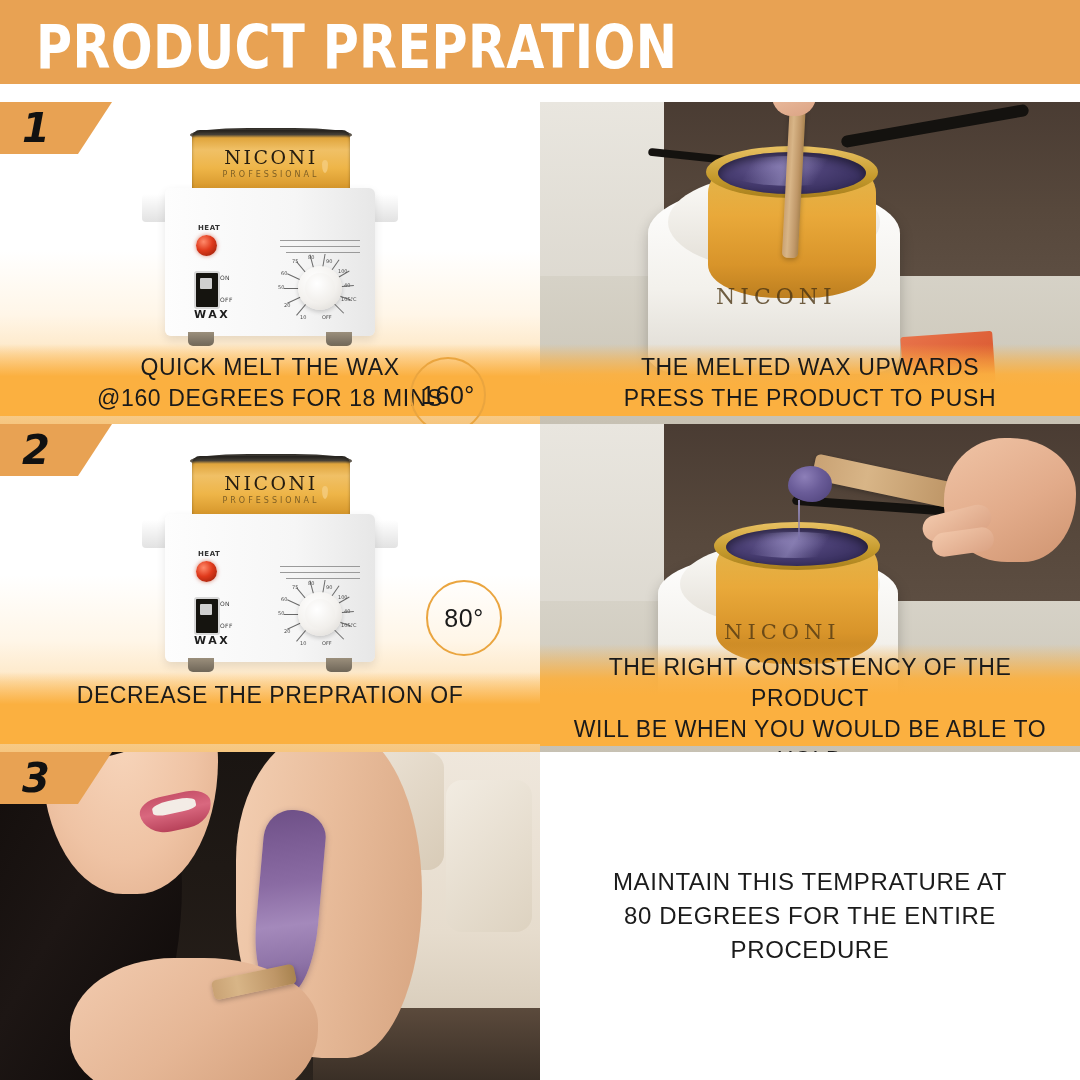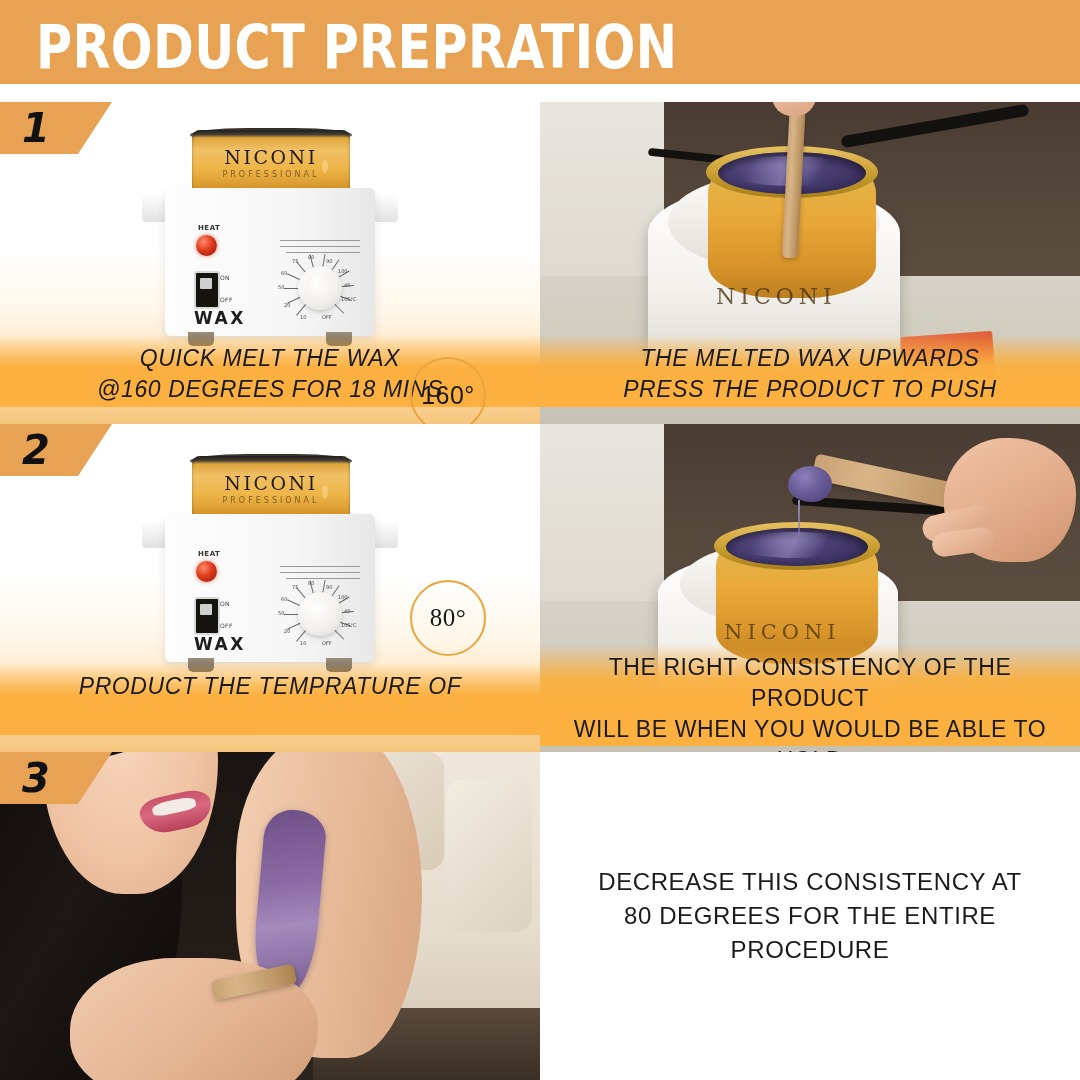--- a/index.html
+++ b/index.html
@@ -77,27 +77,26 @@
     text-align: center;
     color: #1a1a1a;
     font-family: "Liberation Sans", sans-serif;
     font-size: 23px;
     font-weight: 500;
     letter-spacing: 0.6px;
     line-height: 31px;
     padding: 0 12px;
   }
   .caption.two-line {
-    bottom: 17px;
+    bottom: 8px;
     height: 72px;
     padding-top: 8px;
     background: linear-gradient(to bottom,
        rgba(251,176,64,0) 0%, rgba(251,176,64,0.55) 22%,
        rgba(251,176,64,0.95) 42%, #fbb040 58%, #fbb040 100%);
-    font-style: italic;
   }
   .caption.two-line.solid {
     background: linear-gradient(to bottom,
        rgba(251,176,64,0) 0%, rgba(251,176,64,0.35) 14%,
        #fbb040 45%, #fbb040 100%);
   }
   .caption.three-line {
     bottom: 6px;
     height: 102px;
     padding-top: 8px;
@@ -264,21 +263,21 @@
     font-size: 6px;
     color: #3c3c3c;
     letter-spacing: 0.4px;
   }
   .onoff.on  { left: 100px; top: 158px; }
   .onoff.off { left: 100px; top: 180px; }
   .wax-label {
     position: absolute;
     left: 74px; top: 192px;
     font-family: "DejaVu Sans", sans-serif;
-    font-size: 17px;
+    font-size: 11px;
     font-weight: 700;
     letter-spacing: 2.5px;
     color: #1e1e1e;
   }
   .vent {
     position: absolute;
     left: 160px;
     width: 80px;
     height: 1px;
     background: #9a9a9a;
@@ -672,24 +671,24 @@
           <div class="dial-num" style="left:63px; top:44px;">105°C</div>
           <div class="dial-num" style="left:44px; top:62px;">OFF</div>
           <div class="dial-num" style="left:6px; top:50px;">20</div>
           <div class="dial-num" style="left:22px; top:62px;">10</div>
         </div>
 
         <div class="foot left"></div>
         <div class="foot right"></div>
       </div>
 
-      <div class="temp-badge" style="left:410px; top:580px; top:156px;font-family:Liberation Serif, serif;">80°</div>
+      <div class="temp-badge" style="left:426px; top:580px; top:156px;">80°</div>
 
       <div class="caption two-line solid">
-        <span>PRODUCT THE TEMPRATURE OF</span>
+        <span>DECREASE THE PREPRATION OF</span>
       </div>
 
       <div class="step-badge">
         <div class="num">2</div>
       </div>
     </div>
 
     <div class="cell cell-right">
       <div class="photo">
         <div class="wall-dark"></div>
@@ -746,20 +745,20 @@
       </div>
 
       <div class="step-badge">
         <div class="num">3</div>
       </div>
     </div>
 
     <div class="cell cell-right">
       <div class="plain-text-panel">
         <div class="plain-text">
-          <span>DECREASE THIS CONSISTENCY AT</span>
+          <span>MAINTAIN THIS TEMPRATURE AT</span>
           <span>80 DEGREES FOR THE ENTIRE PROCEDURE</span>
         </div>
       </div>
     </div>
   </div>
 
 </div>
 
 </body></html>

